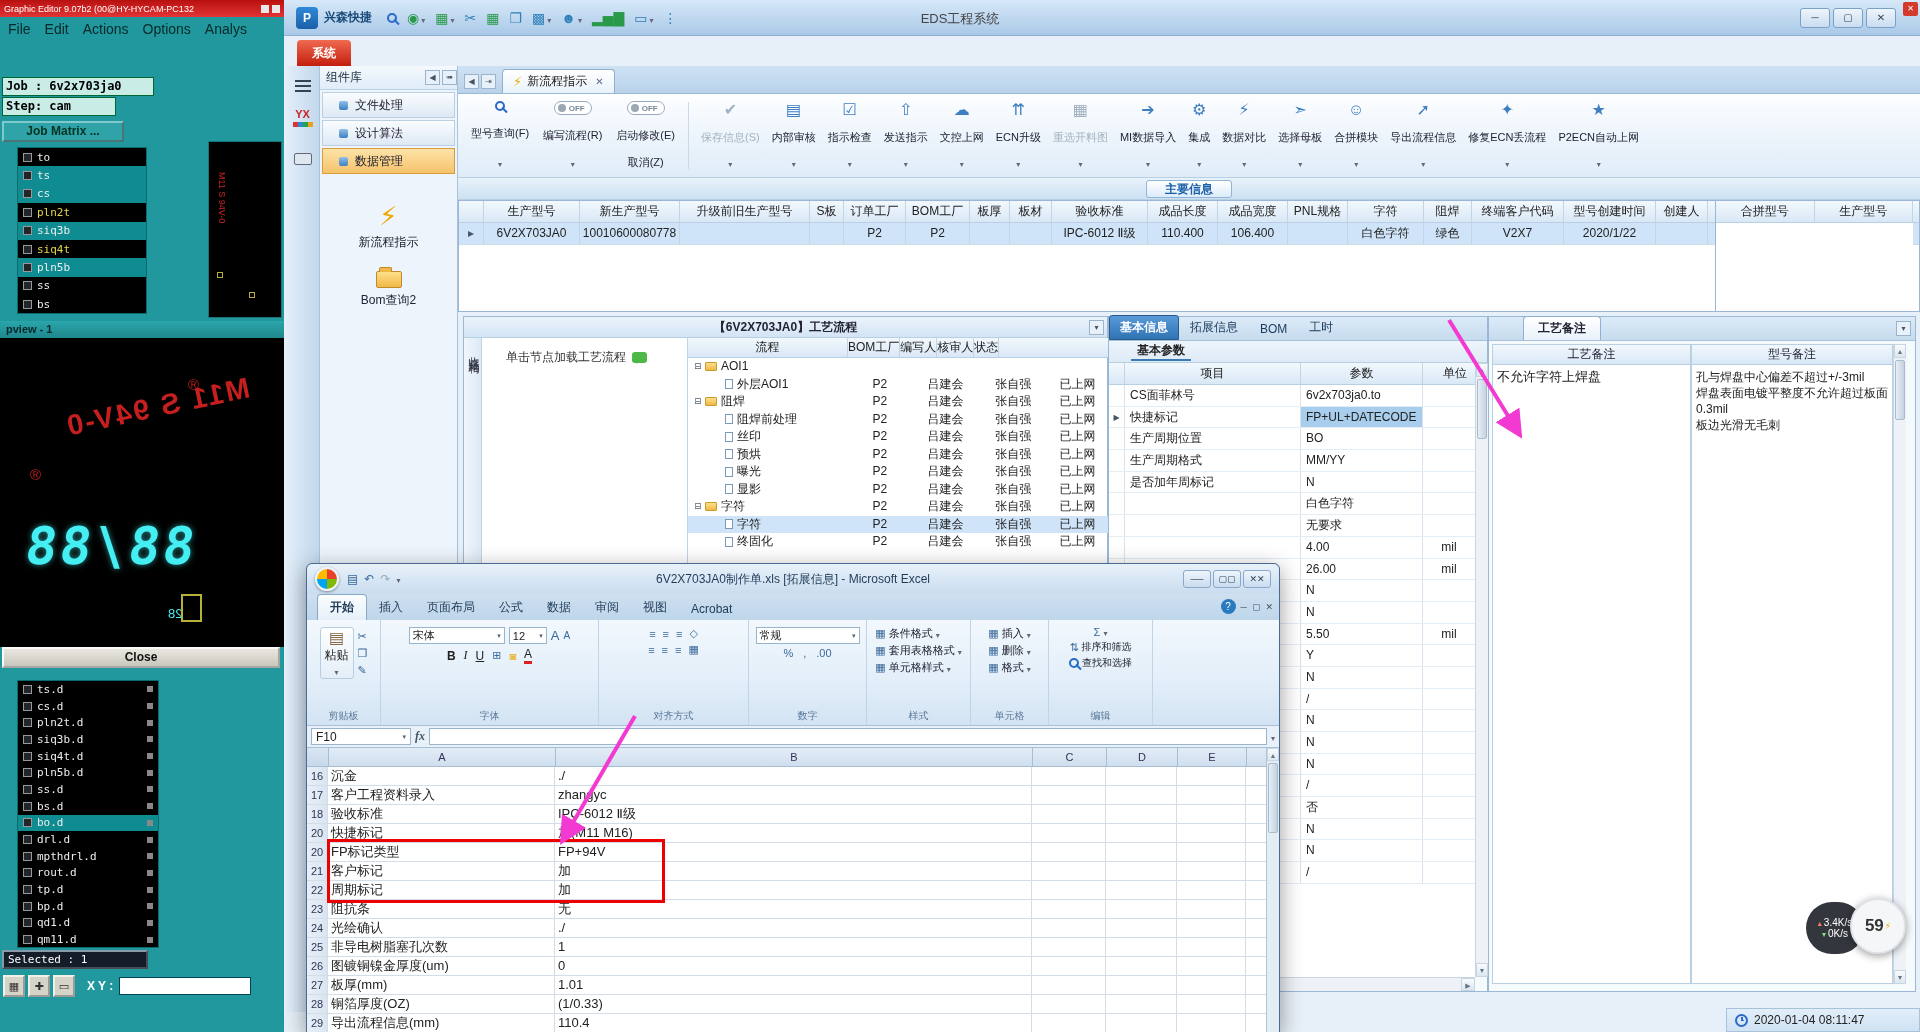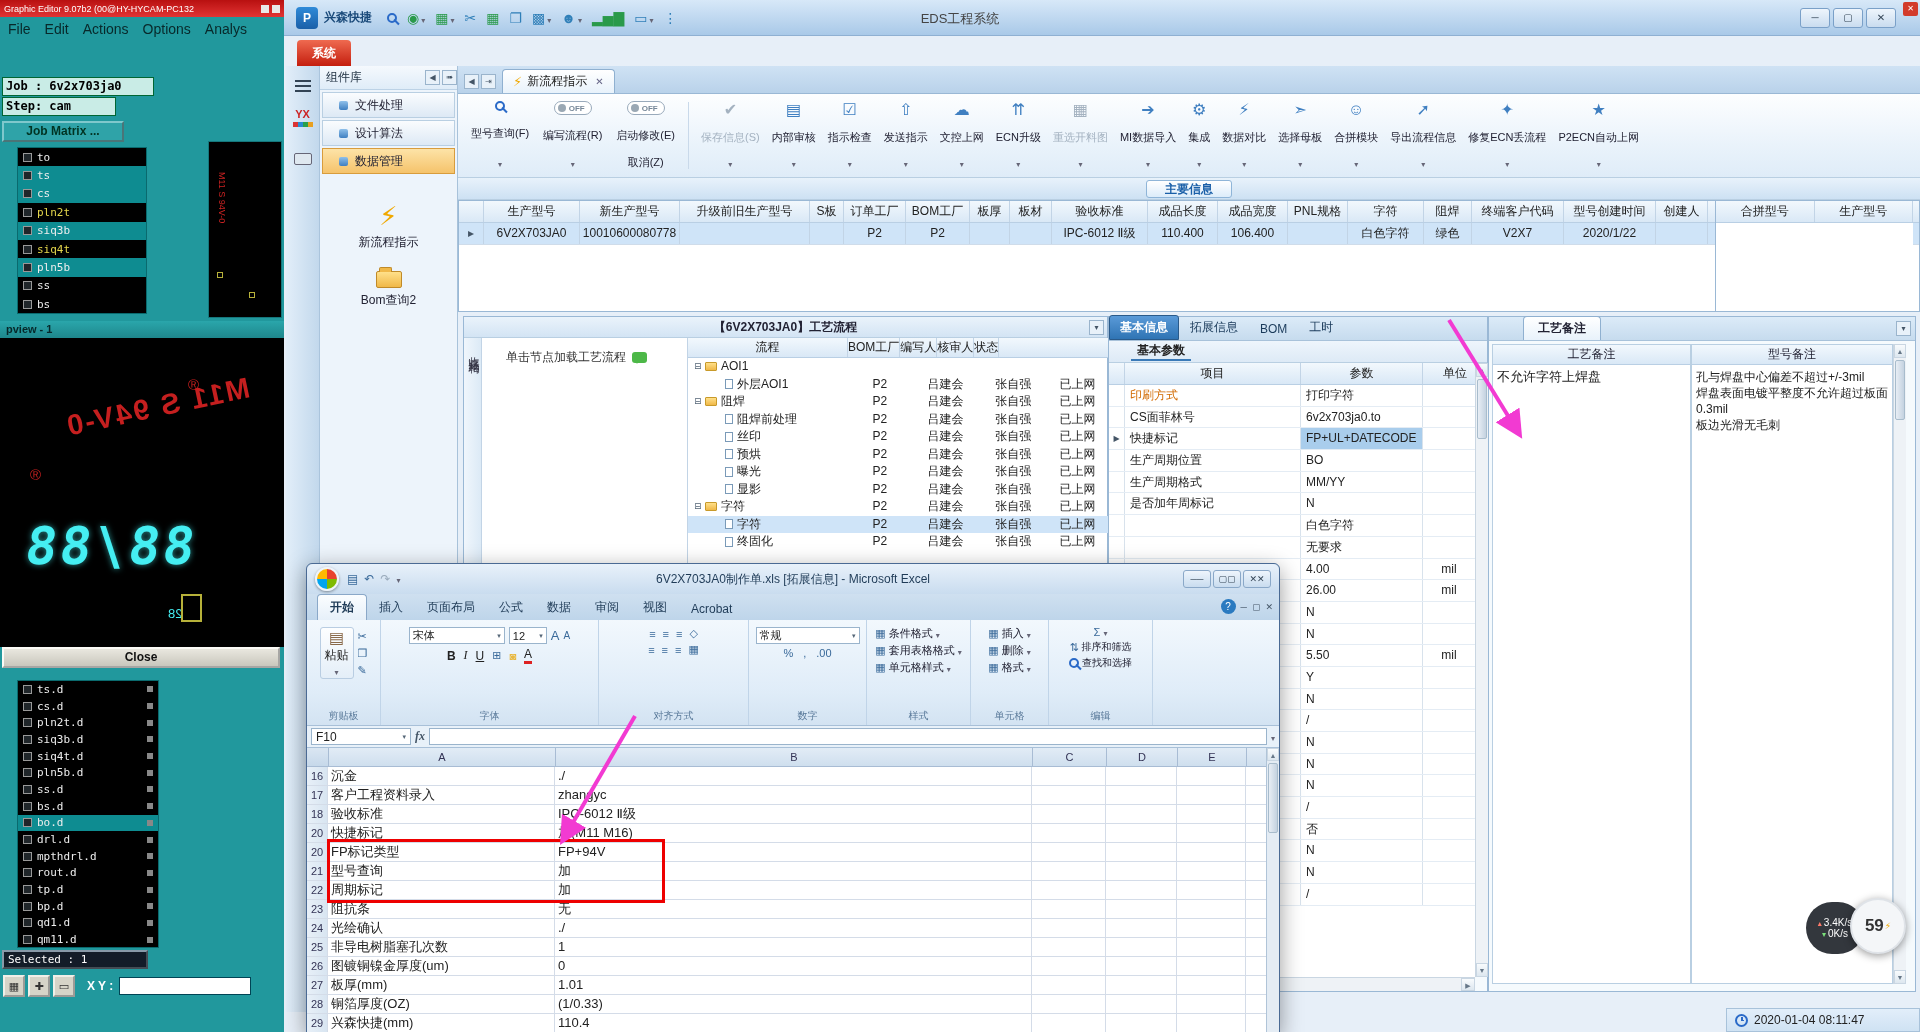--- a/index.html
+++ b/index.html
@@ -633,26 +633,20 @@
       <span>基本参数</span>
     </div>
     <div class="bi-head">
       <div style="width:16px"></div>
       <div style="width:176px">项目</div>
       <div style="width:122px">参数</div>
       <div style="flex:1;border-right:none">单位</div>
     </div>
     <div style="position:absolute;left:0;top:68px;width:366px;height:592px;overflow:hidden;background:#fff">
 
-        <div class="bi-row red">
-          <div class="bi-mark"></div>
-          <div class="bi-item">印刷方式</div>
-          <div class="bi-param">打印字符</div>
-          <div class="bi-unit"></div>
-        </div>
 
         <div class="bi-row">
           <div class="bi-mark"></div>
           <div class="bi-item">CS面菲林号</div>
           <div class="bi-param">6v2x703ja0.to</div>
           <div class="bi-unit"></div>
         </div>
 
 
         <div class="bi-row sel">
@@ -1279,21 +1273,21 @@
           <div class="xa">FP标记类型</div>
           <div class="xb">FP+94V</div>
           <div class="xc"></div>
           <div class="xd"></div>
           <div class="xe"></div>
           <div class="xf"></div>
         </div>
 
         <div class="xrow">
           <div class="xn">21</div>
-          <div class="xa">型号查询</div>
+          <div class="xa">客户标记</div>
           <div class="xb">加</div>
           <div class="xc"></div>
           <div class="xd"></div>
           <div class="xe"></div>
           <div class="xf"></div>
         </div>
 
         <div class="xrow">
           <div class="xn">22</div>
           <div class="xa">周期标记</div>
@@ -1359,21 +1353,21 @@
           <div class="xa">铜箔厚度(OZ)</div>
           <div class="xb">(1/0.33)</div>
           <div class="xc"></div>
           <div class="xd"></div>
           <div class="xe"></div>
           <div class="xf"></div>
         </div>
 
         <div class="xrow">
           <div class="xn">29</div>
-          <div class="xa">兴森快捷(mm)</div>
+          <div class="xa">导出流程信息(mm)</div>
           <div class="xb">110.4</div>
           <div class="xc"></div>
           <div class="xd"></div>
           <div class="xe"></div>
           <div class="xf"></div>
         </div>
       </div>
     <div class="xl-vscroll">
       <div class="ar" style="height:13px;text-align:center;font-size:7px;color:#678;line-height:13px;background:linear-gradient(#f8fbfd,#dde7ef);border:1px solid #c9d6e2">▲</div>
       <div style="margin:2px 1px;height:70px;background:linear-gradient(90deg,#e8eef5,#c4d2e0);border:1px solid #a8bccc;border-radius:2px"></div>

